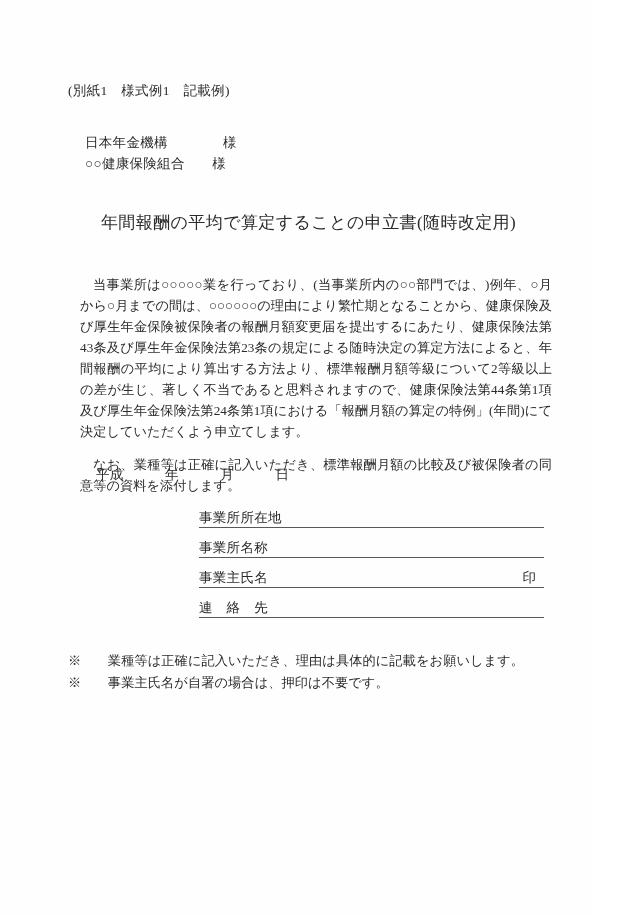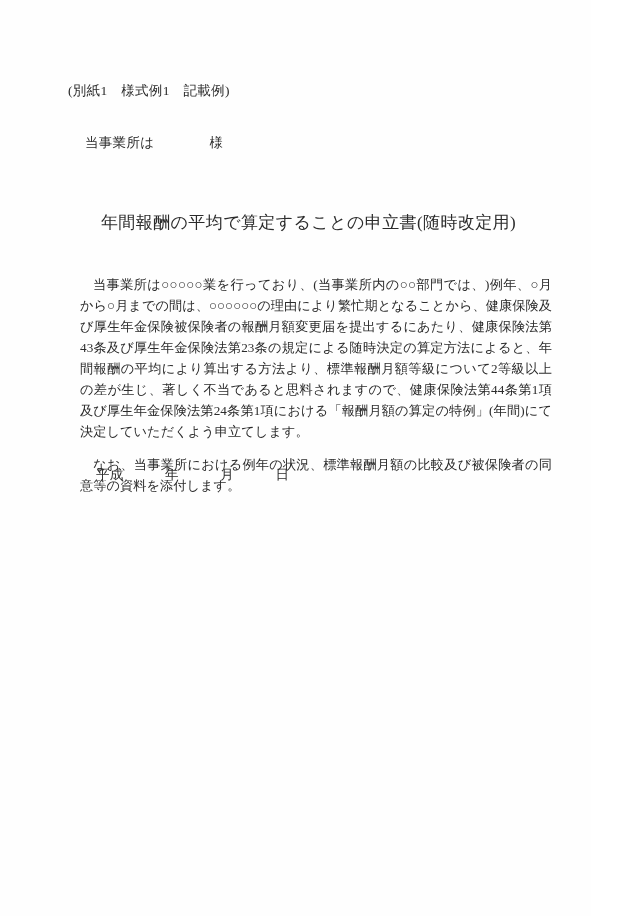--- a/index.html
+++ b/index.html
@@ -128,27 +128,55 @@
   }
 </style>
 </head>
 <body>
 
 <div class="page">
 
   <div class="doc-label">(別紙1　様式例1　記載例)</div>
 
   <div class="addressee-block">
-    <div class="addressee-line">当事業所は　　　　様</div>
+    <div class="addressee-line">日本年金機構　　　　様</div>
+    <div class="addressee-line">○○健康保険組合　　様</div>
   </div>
 
   <div class="doc-title">年間報酬の平均で算定することの申立書(随時改定用)</div>
 
   <div class="body-block">
     <p class="body-para">当事業所は○○○○○業を行っており、(当事業所内の○○部門では、)例年、○月から○月までの間は、○○○○○○の理由により繁忙期となることから、健康保険及び厚生年金保険被保険者の報酬月額変更届を提出するにあたり、健康保険法第43条及び厚生年金保険法第23条の規定による随時決定の算定方法によると、年間報酬の平均により算出する方法より、標準報酬月額等級について2等級以上の差が生じ、著しく不当であると思料されますので、健康保険法第44条第1項及び厚生年金保険法第24条第1項における「報酬月額の算定の特例」(年間)にて決定していただくよう申立てします。</p>
-    <p class="body-para">なお、当事業所における例年の状況、標準報酬月額の比較及び被保険者の同意等の資料を添付します。</p>
+    <p class="body-para">なお、業種等は正確に記入いただき、標準報酬月額の比較及び被保険者の同意等の資料を添付します。</p>
   </div>
 
   <div class="date-line">平成　　　年　　　月　　　日</div>
 
+  <div class="fields">
 
+    <div class="field-row">
+      <span class="field-label">事業所所在地</span>
+      <span class="field-seal"></span>
+    </div>
+
+    <div class="field-row">
+      <span class="field-label">事業所名称</span>
+      <span class="field-seal"></span>
+    </div>
+
+    <div class="field-row">
+      <span class="field-label">事業主氏名</span>
+      <span class="field-seal">印</span>
+    </div>
+
+    <div class="field-row">
+      <span class="field-label">連　絡　先</span>
+      <span class="field-seal"></span>
+    </div>
+
+  </div>
+
+  <div class="notes">
+    <div class="note-line">※　　業種等は正確に記入いただき、理由は具体的に記載をお願いします。</div>
+    <div class="note-line">※　　事業主氏名が自署の場合は、押印は不要です。</div>
+  </div>
 
 </div>
 
 </body></html>

